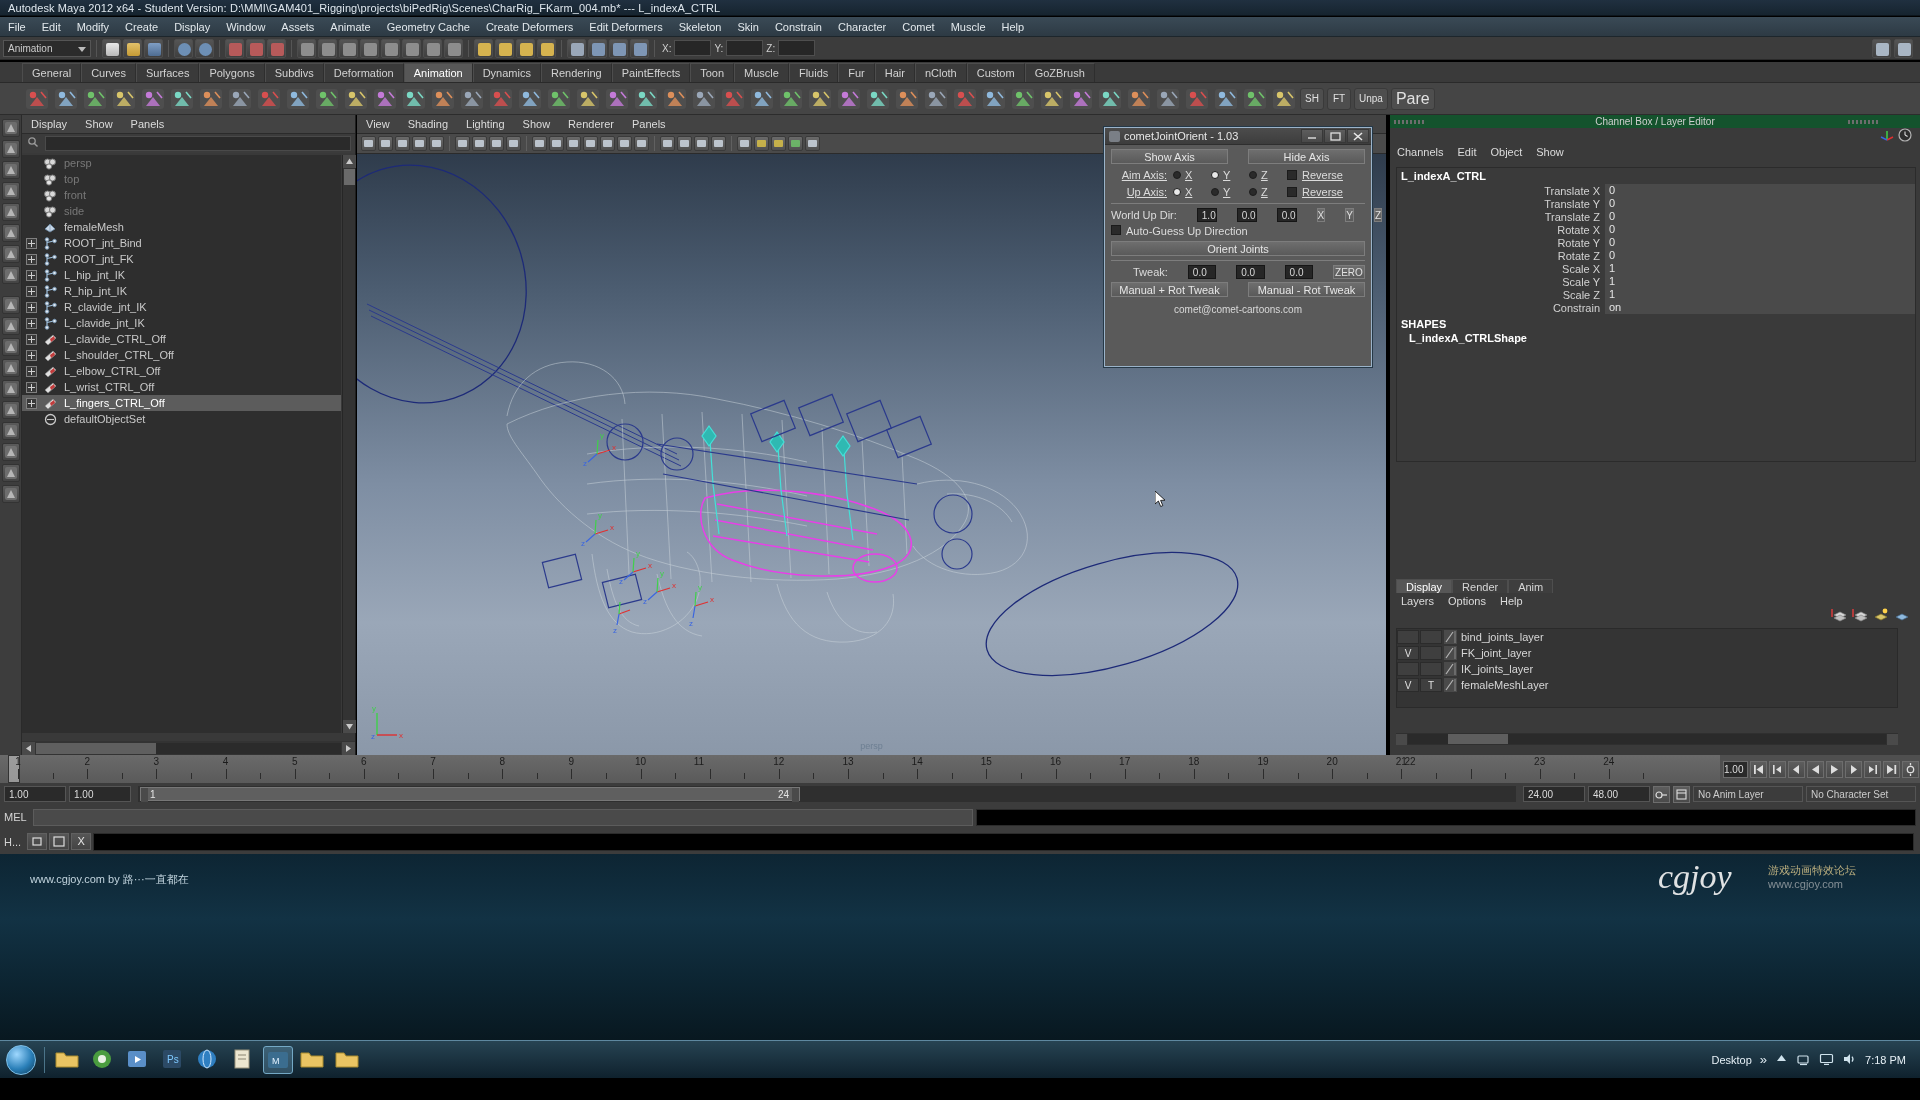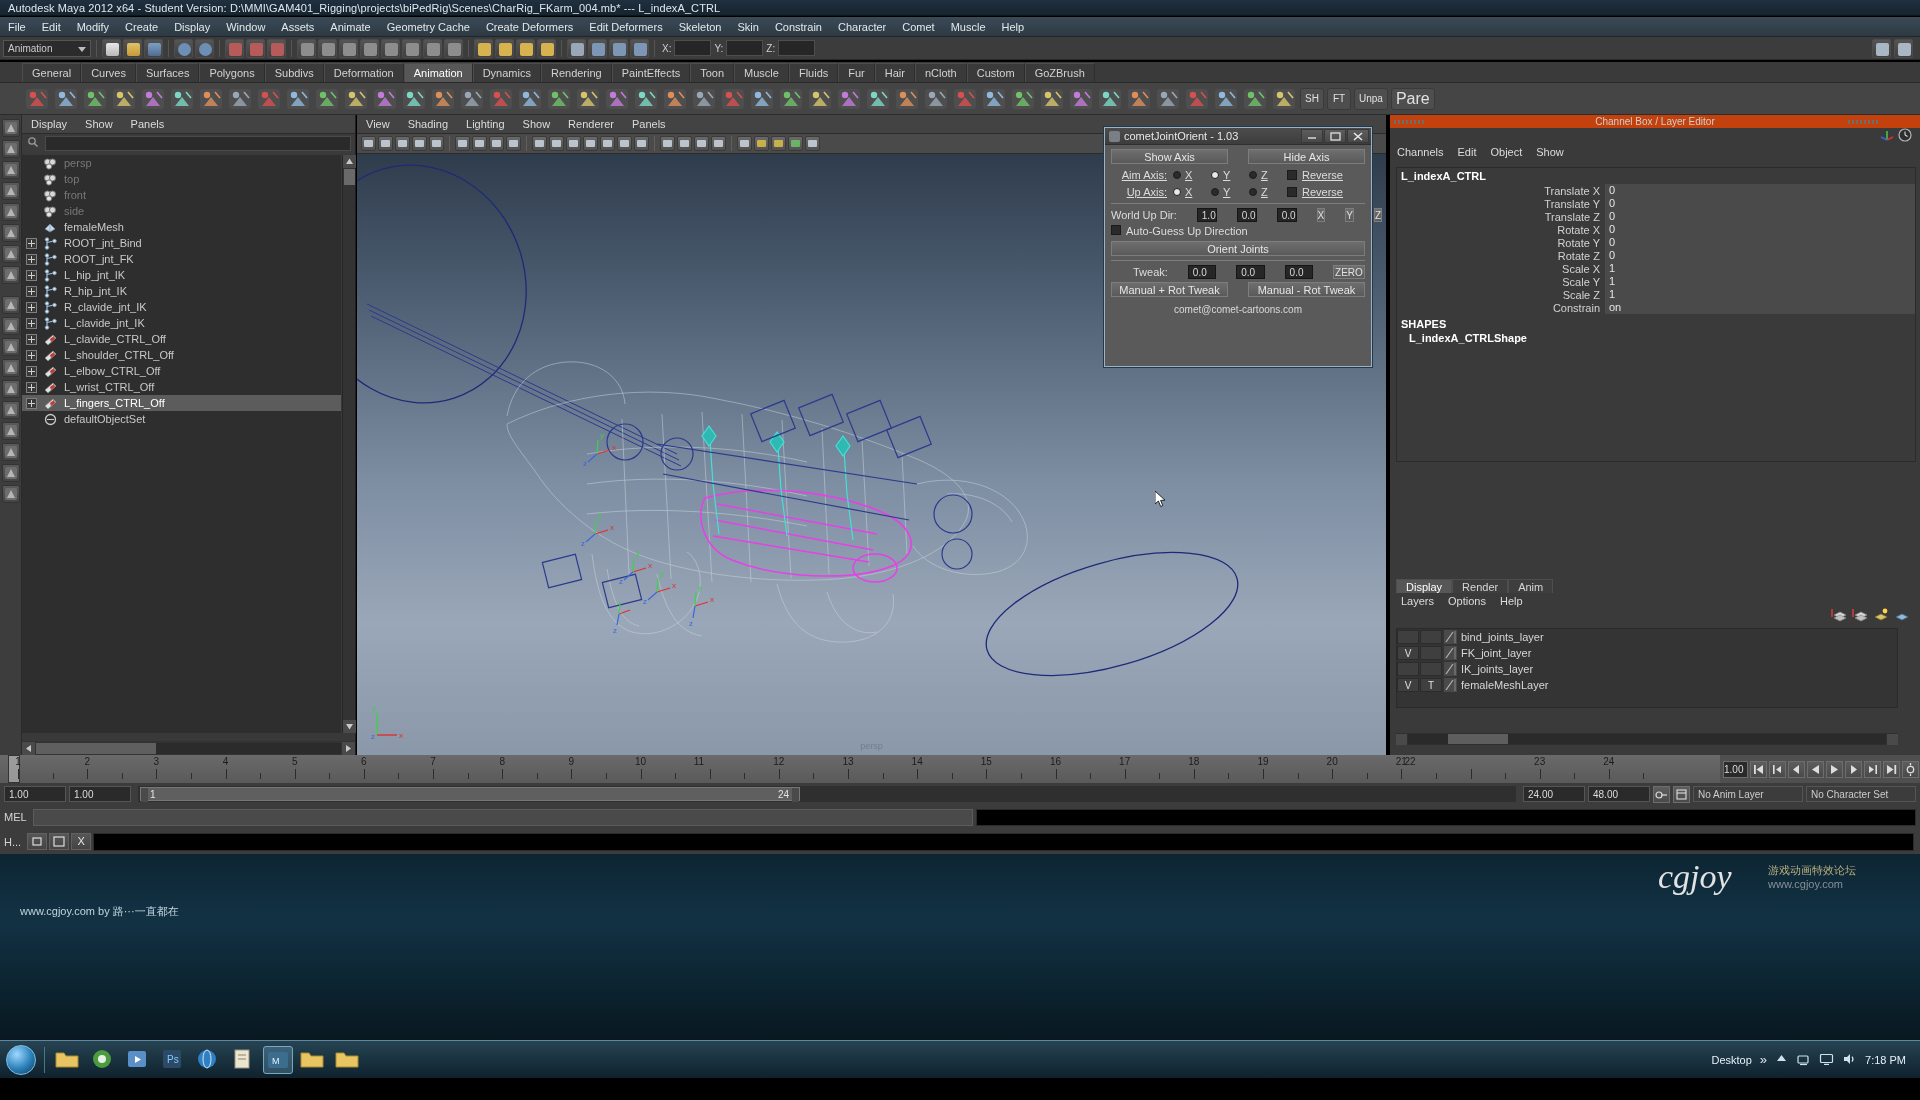--- a/index.html
+++ b/index.html
@@ -110,21 +110,21 @@
   .cbx{width:10px;height:10px;background:#2a2a2a;border:1px solid #1b1b1b;margin-right:5px;}
   .cjo-hr{height:1px;background:#7d7d7d;margin:4px 0;}
   .numf{height:14px;background:#262626;border:1px solid #161616;color:#d8d8d8;font-size:10px;
     display:flex;align-items:center;padding-left:4px;}
   .minibtn{width:17px;height:14px;background:linear-gradient(#6e6e6e,#5a5a5a);border:1px solid #7d7d7d;
     font-size:10px;color:#e0e0e0;display:flex;align-items:center;justify-content:center;}
   .cjo-email{text-align:center;font-size:10px;color:#d9d9d9;margin-top:7px;}
 
   
   .chbox{position:absolute;left:1390px;top:115px;width:530px;height:640px;background:#3a3a3a;}
-  .cb-hdr{height:13px;background:#c2410c;display:flex;align-items:center;justify-content:center;position:relative;}
+  .cb-hdr{height:13px;background:#14532d;display:flex;align-items:center;justify-content:center;position:relative;}
   .cb-hdr .dots{position:absolute;left:4px;top:5px;width:30px;height:4px;
     background:repeating-linear-gradient(to right,#6d6d6d 0 2px,transparent 2px 4px);}
   .cb-hdr .dots2{position:absolute;right:42px;top:5px;width:30px;height:4px;
     background:repeating-linear-gradient(to right,#6d6d6d 0 2px,transparent 2px 4px);}
   .cb-hdr .t{font-size:10px;color:#cfcfcf;}
   .cb-icons{height:16px;display:flex;align-items:center;justify-content:flex-end;gap:4px;padding-right:8px;background:#3a3a3a;}
   .cb-menu{height:16px;display:flex;align-items:center;background:#3a3a3a;}
   .cb-menu span{padding:0 7px;font-size:11px;color:#dcdcdc;}
   .cb-table{position:absolute;left:6px;top:52px;right:4px;height:295px;background:#3a3a3a;border:1px solid #2b2b2b;}
   .cb-node{font-size:11px;color:#ffffff;font-weight:bold;padding:2px 0 2px 4px;}
@@ -184,21 +184,21 @@
 
   
   .helpline{position:absolute;left:0;top:829px;width:1920px;height:25px;background:#3c3c3c;display:flex;align-items:center;padding-left:4px;gap:2px;}
   .hl-lbl{font-size:11px;color:#d4d4d4;padding-right:4px;}
   .hl-btn{width:20px;height:17px;background:linear-gradient(#565656,#444);border:1px solid #606060;position:relative;}
   .hl-field{flex:1;height:18px;background:#000;border:1px solid #2b2b2b;margin-right:6px;}
 
   
   .desktop{position:absolute;left:0;top:854px;width:1920px;height:186px;
     background:linear-gradient(to bottom,#0d2533 0%,#123244 35%,#0c2431 70%,#081820 100%);overflow:hidden;}
-  .wm{position:absolute;left:20px;top:18px;font-size:11px;color:#c2d4de;margin-top:32px;}
+  .wm{position:absolute;left:30px;top:18px;font-size:11px;color:#c2d4de;}
   .cgjoy{position:absolute;right:12px;top:4px;width:250px;height:40px;}
   .taskbar{position:absolute;left:0;top:1040px;width:1920px;height:38px;
     background:linear-gradient(to bottom,rgba(40,70,86,.96),rgba(15,34,46,.98));
     border-top:1px solid #5e88a0;display:flex;align-items:center;padding:0 6px;gap:5px;}
   .startorb{width:30px;height:30px;border-radius:50%;
     background:radial-gradient(circle at 35% 30%,#9fd8ff,#2a7fb8 55%,#0c3a57);border:1px solid #7fc0e8;}
   .tbsep{width:1px;height:26px;background:#4b7489;margin:0 3px;}
   .tbico{width:30px;height:28px;border-radius:3px;position:relative;}
   .tbico.active{background:rgba(130,190,225,.28);border:1px solid #74a9c6;}
   .tray{margin-left:auto;display:flex;align-items:center;gap:8px;padding-right:8px;}

